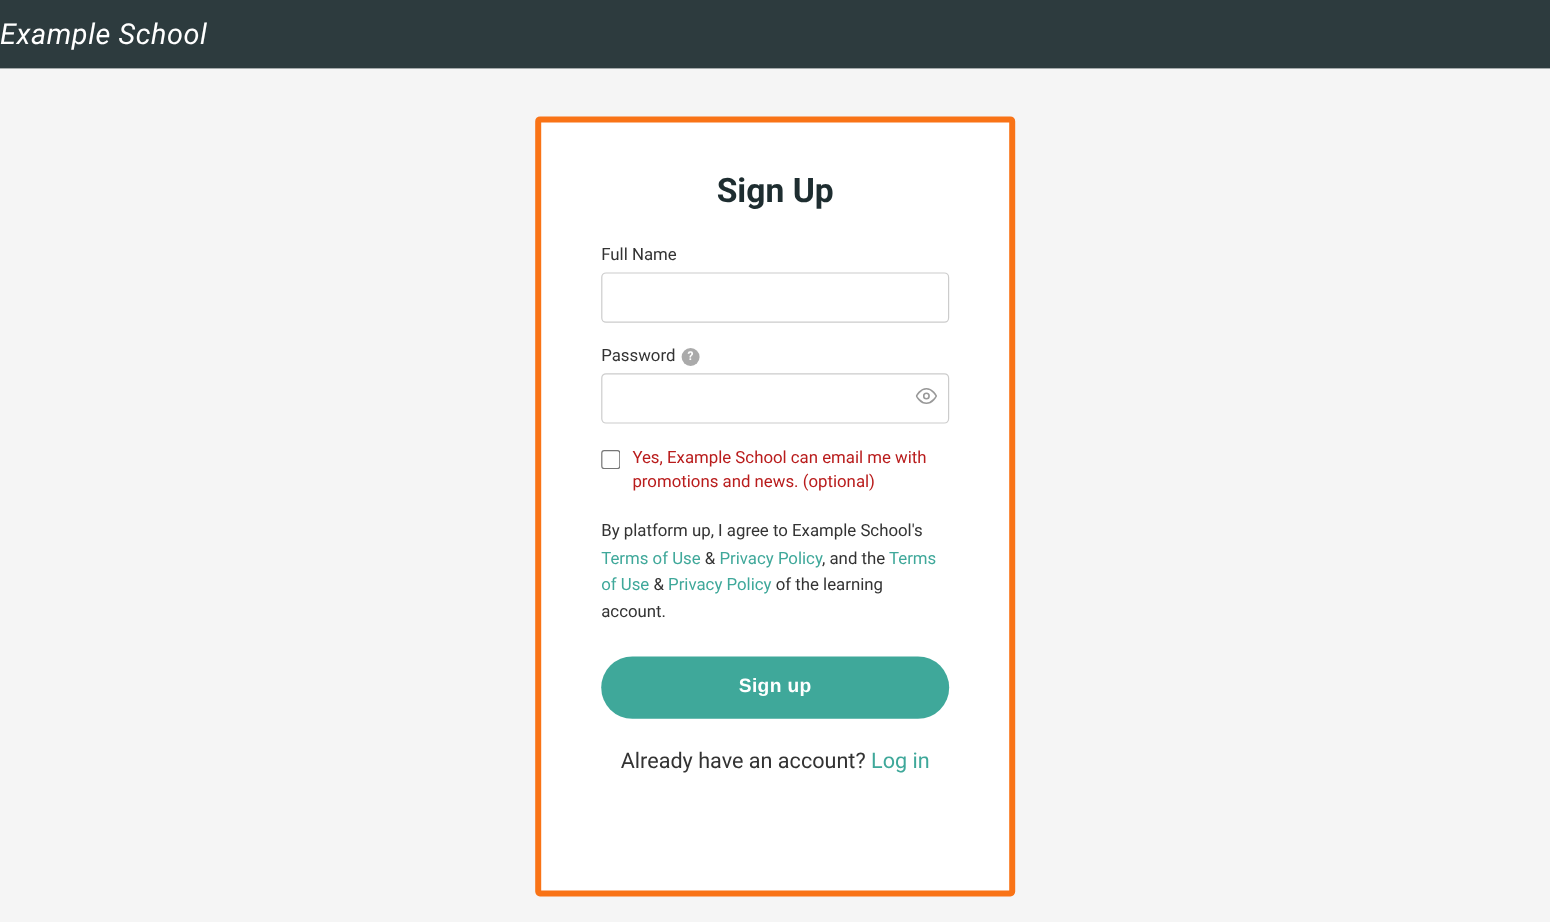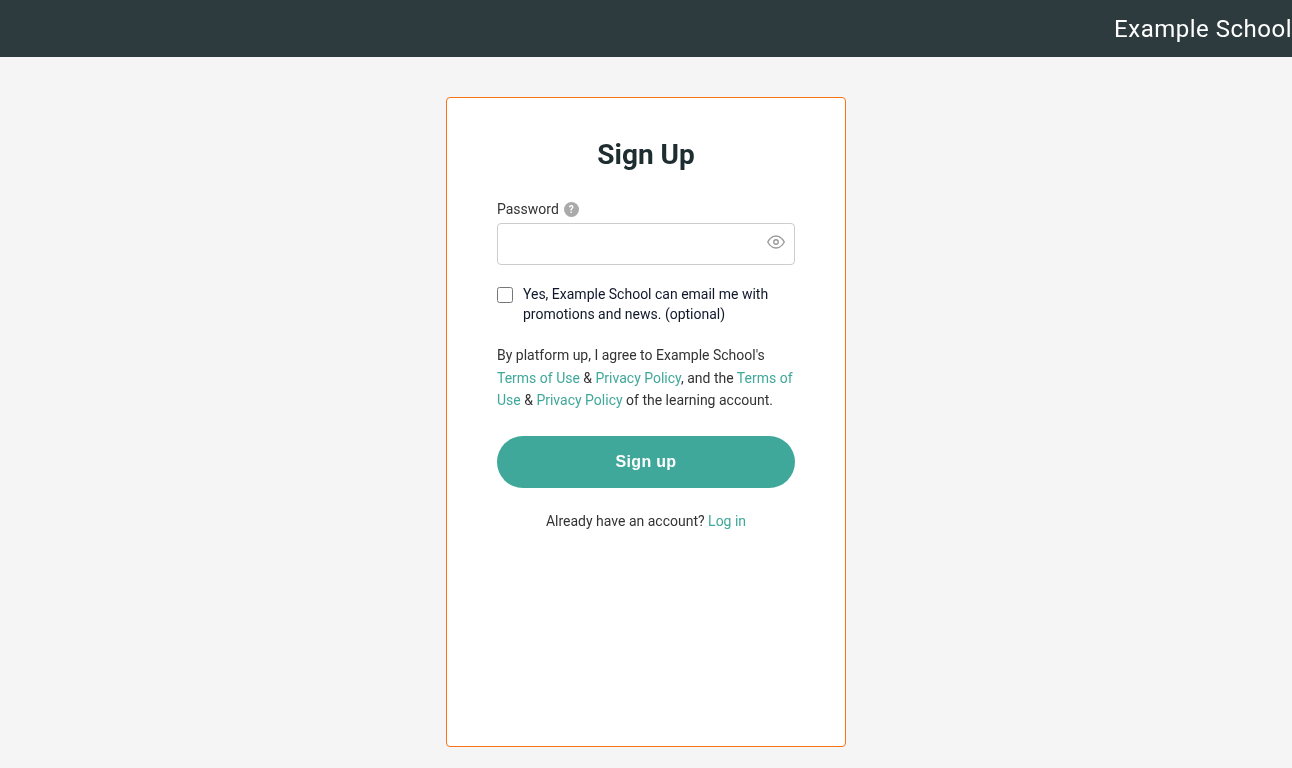--- a/index.html
+++ b/index.html
@@ -13,41 +13,42 @@
       background-color: #f5f5f5;
       min-height: 768px;
       width: 1292px;
     }
 
     header {
       background-color: #2d3b3e;
       height: 57px;
       display: flex;
       align-items: center;
-      justify-content: flex-end;
+      justify-content: flex-start;
+      font-style: italic;
     }
 
     .header-title {
       color: #ffffff;
       font-size: 24px;
       font-weight: 400;
       letter-spacing: 0.5px;
     }
 
     .page-body {
       display: flex;
       justify-content: center;
       align-items: flex-start;
       padding: 40px 20px;
       min-height: calc(768px - 57px);
     }
 
     .card {
       background: #ffffff;
-      border: 1px solid #f97316;
+      border: 5px solid #f97316;
       border-radius: 4px;
       padding: 40px 50px 50px 50px;
       width: 400px;
       min-height: 650px;
     }
 
     .card-title {
       font-size: 28px;
       font-weight: 700;
       color: #1e2d30;
@@ -130,21 +131,21 @@
       height: 16px;
       margin-top: 2px;
       flex-shrink: 0;
       cursor: pointer;
       border: 1px solid #aaaaaa;
       accent-color: #3fa89a;
     }
 
     .checkbox-label {
       font-size: 14px;
-      color: #0f172a;
+      color: #b91c1c;
       line-height: 1.4;
     }
 
     .terms-text {
       font-size: 14px;
       color: #333333;
       line-height: 1.6;
       margin-bottom: 25px;
     }
 
@@ -163,21 +164,21 @@
       border-radius: 30px;
       font-size: 16px;
       font-weight: 600;
       cursor: pointer;
       margin-bottom: 25px;
       letter-spacing: 0.3px;
     }
 
     .login-text {
       text-align: center;
-      font-size: 14px;
+      font-size: 18px;
       color: #333333;
     }
 
     .login-link {
       color: #3fa89a;
       text-decoration: none;
       cursor: pointer;
     }
   </style>
 </head>
@@ -185,20 +186,24 @@
 
 <header>
   <span class="header-title">Example School</span>
 </header>
 
 <div class="page-body">
   <div class="card">
 
     <h1 class="card-title">Sign Up</h1>
 
+    <div class="form-group">
+      <label class="form-label">Full Name</label>
+      <input type="text" class="form-input" style="">
+    </div>
 
 
     <div class="form-group">
       <label class="form-label">
         <span class="label-with-icon">
           <span>Password</span>
           <span class="help-icon">?</span>
         </span>
       </label>
       <div class="password-wrapper">

